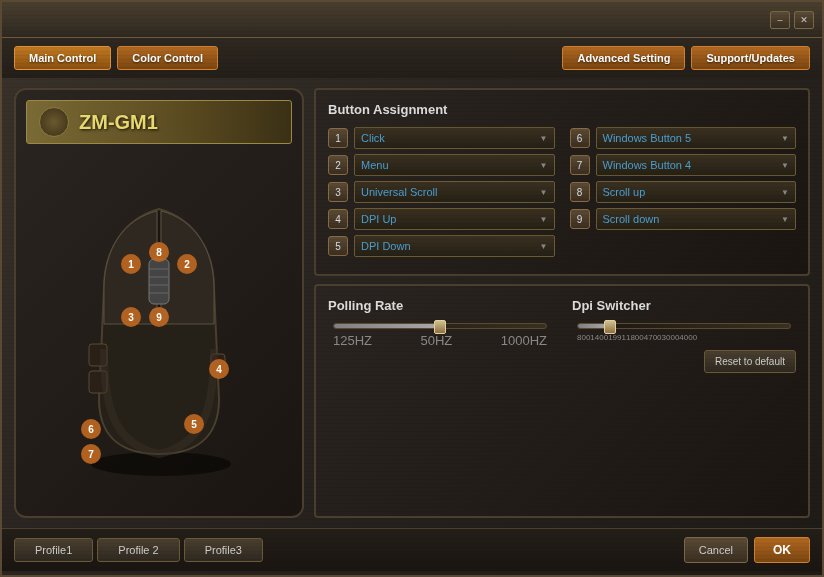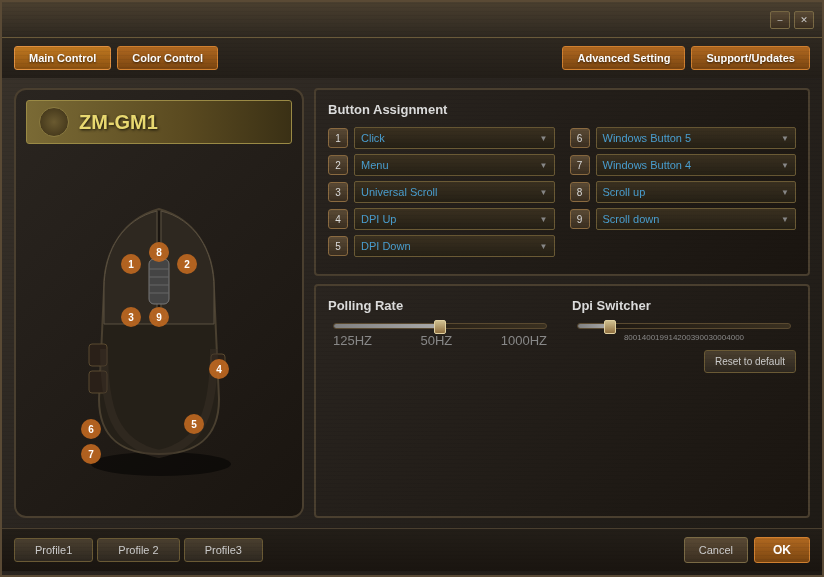--- a/index.html
+++ b/index.html
@@ -253,21 +253,21 @@
 
     .slider-labels {
       display: flex;
       justify-content: space-between;
       color: #888;
       font-size: 13px;
     }
 
     .dpi-slider-labels {
       display: flex;
-      justify-content: center;
+      justify-content: flex-start;
       color: #888;
       font-size: 8px;
       margin-top: 2px;
     }
 
     
     .bottom-bar {
       display: flex;
       align-items: center;
       justify-content: space-between;
@@ -531,22 +531,22 @@
             <div class="settings-label">Dpi Switcher</div>
             <div class="slider-container">
               <div class="slider-track">
                 <div class="slider-fill" style="width: 15%;"></div>
                 <div class="slider-thumb" style="left: calc(15% - 6px);"></div>
               </div>
               <div class="dpi-slider-labels">
                 <span>800</span>
                 <span>1400</span>
                 <span>1991</span>
-                <span>4200</span>
-                <span>3900</span>
+                <span>1800</span>
+                <span>4700</span>
                 <span>3000</span>
                 <span>4000</span>
               </div>
             </div>
             <button class="reset-btn">Reset to default</button>
           </div>
         </div>
       </div>
 
     </div>

